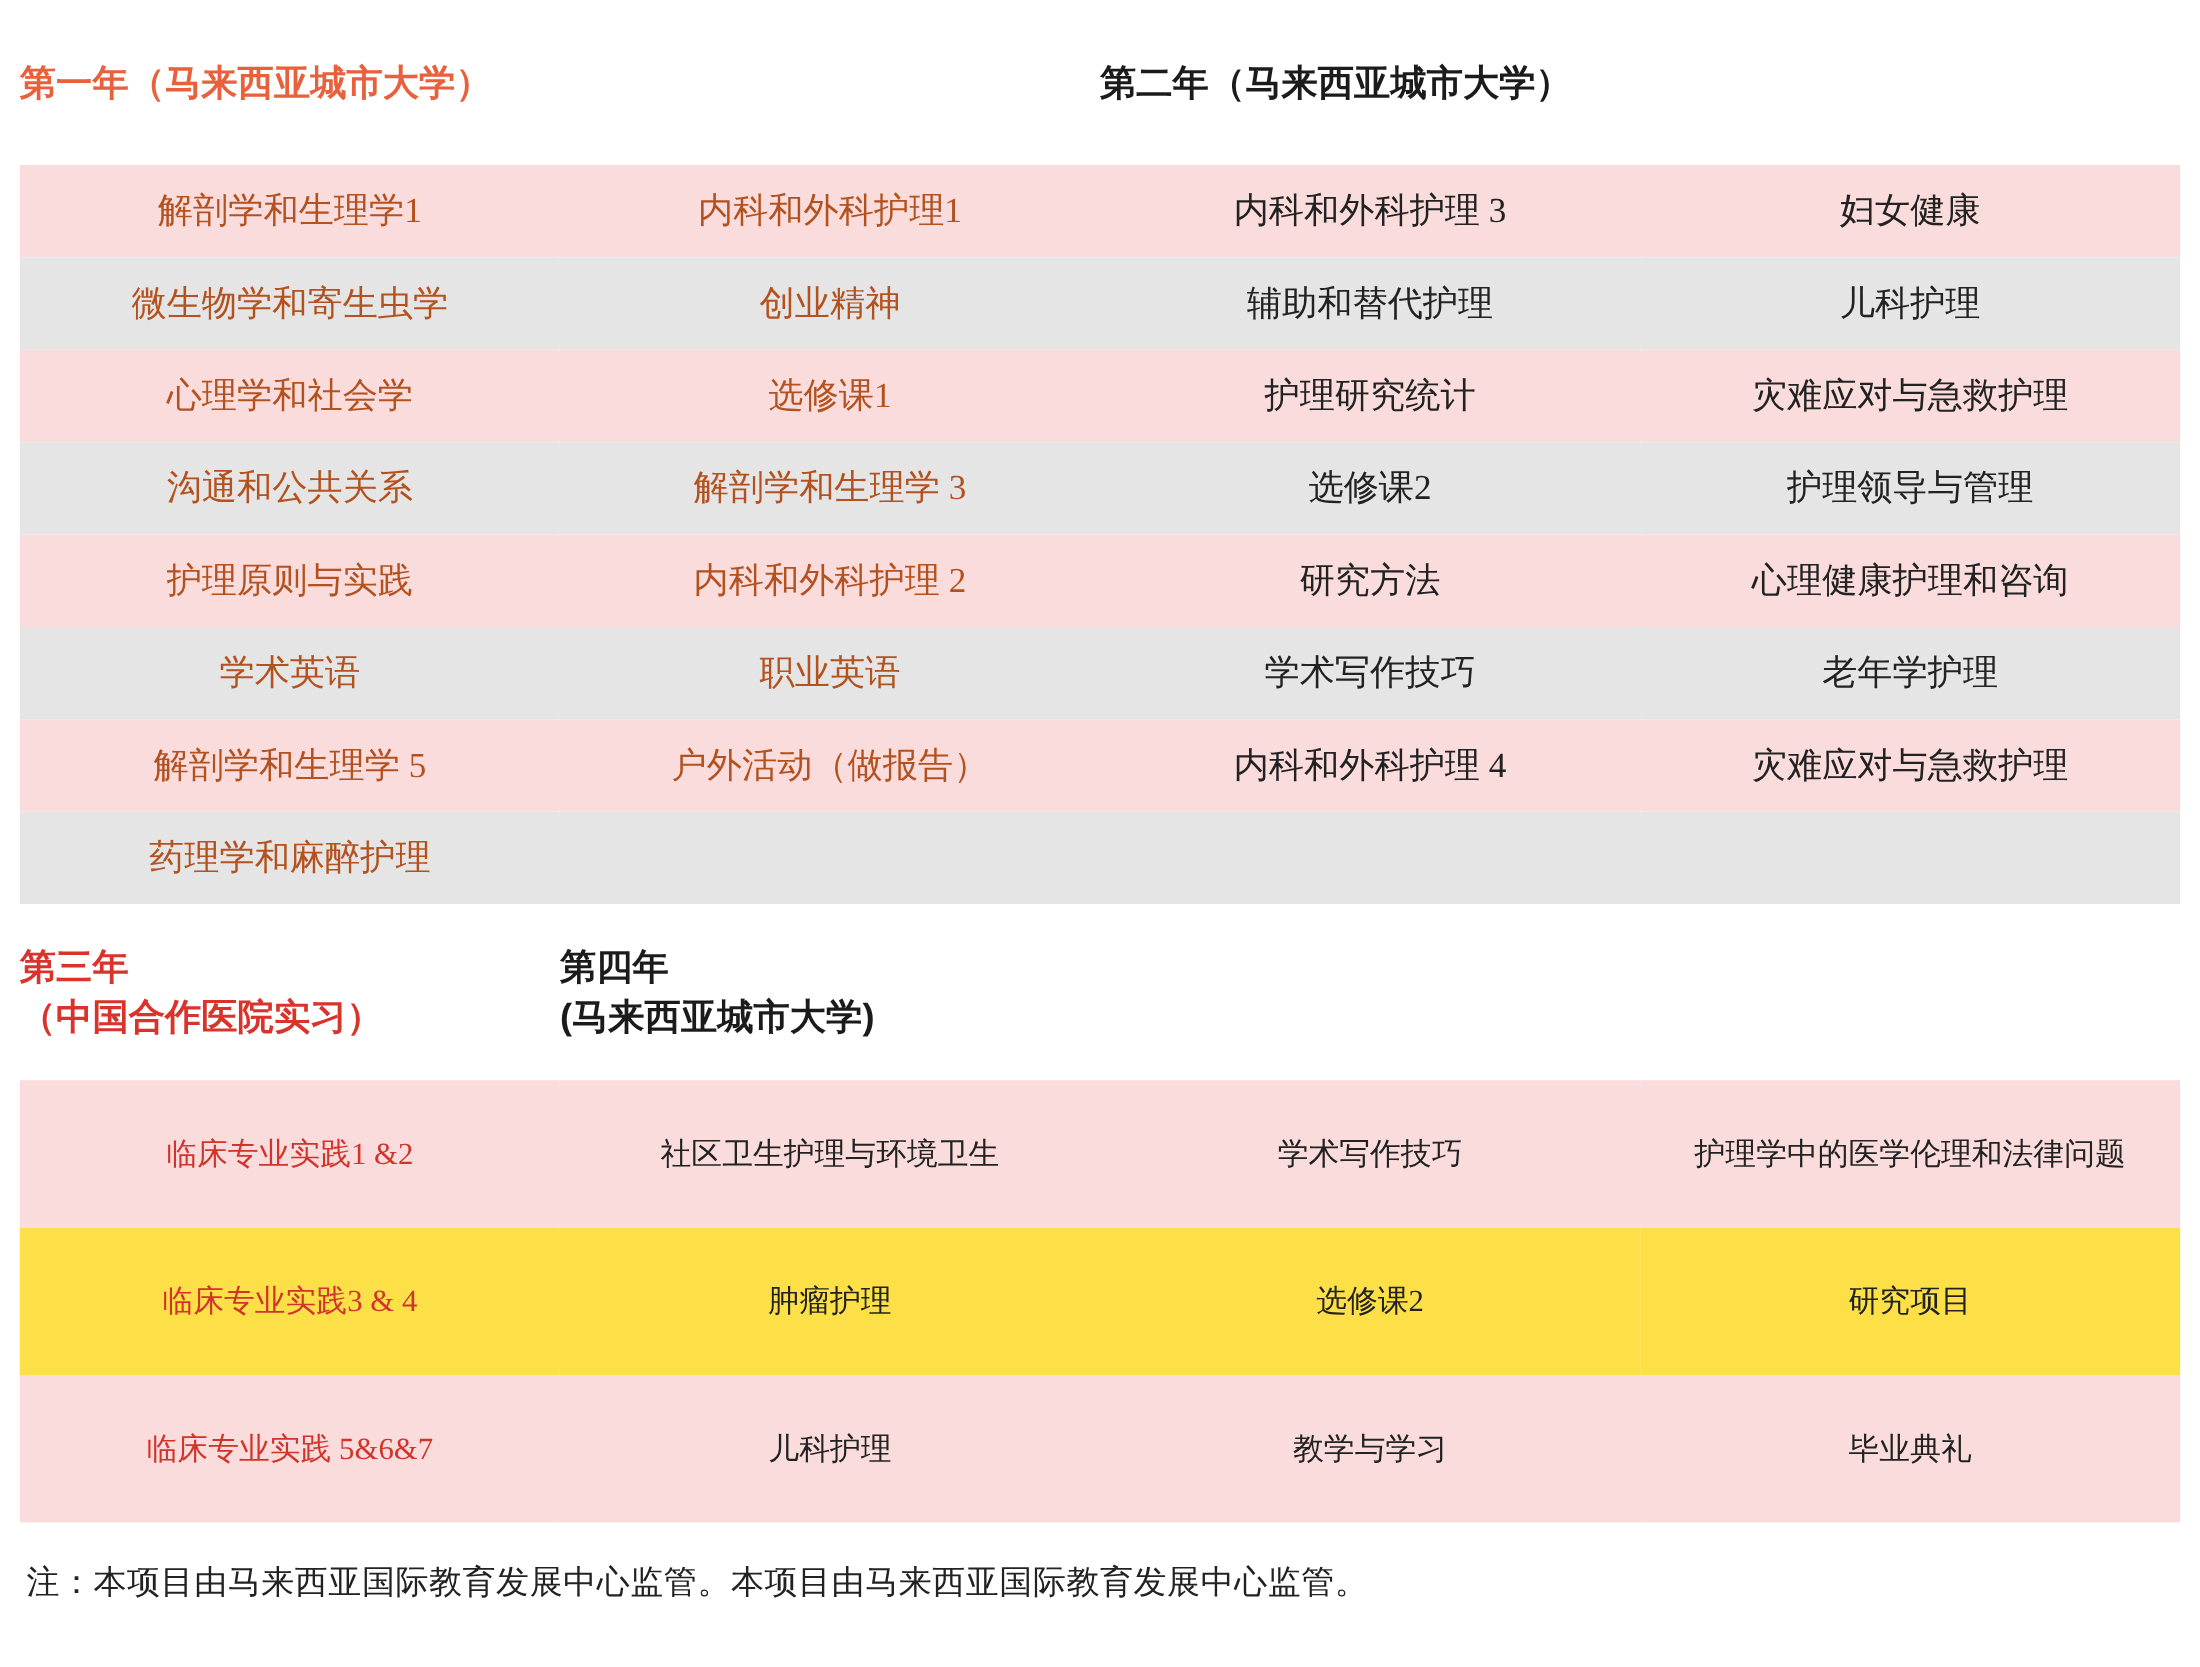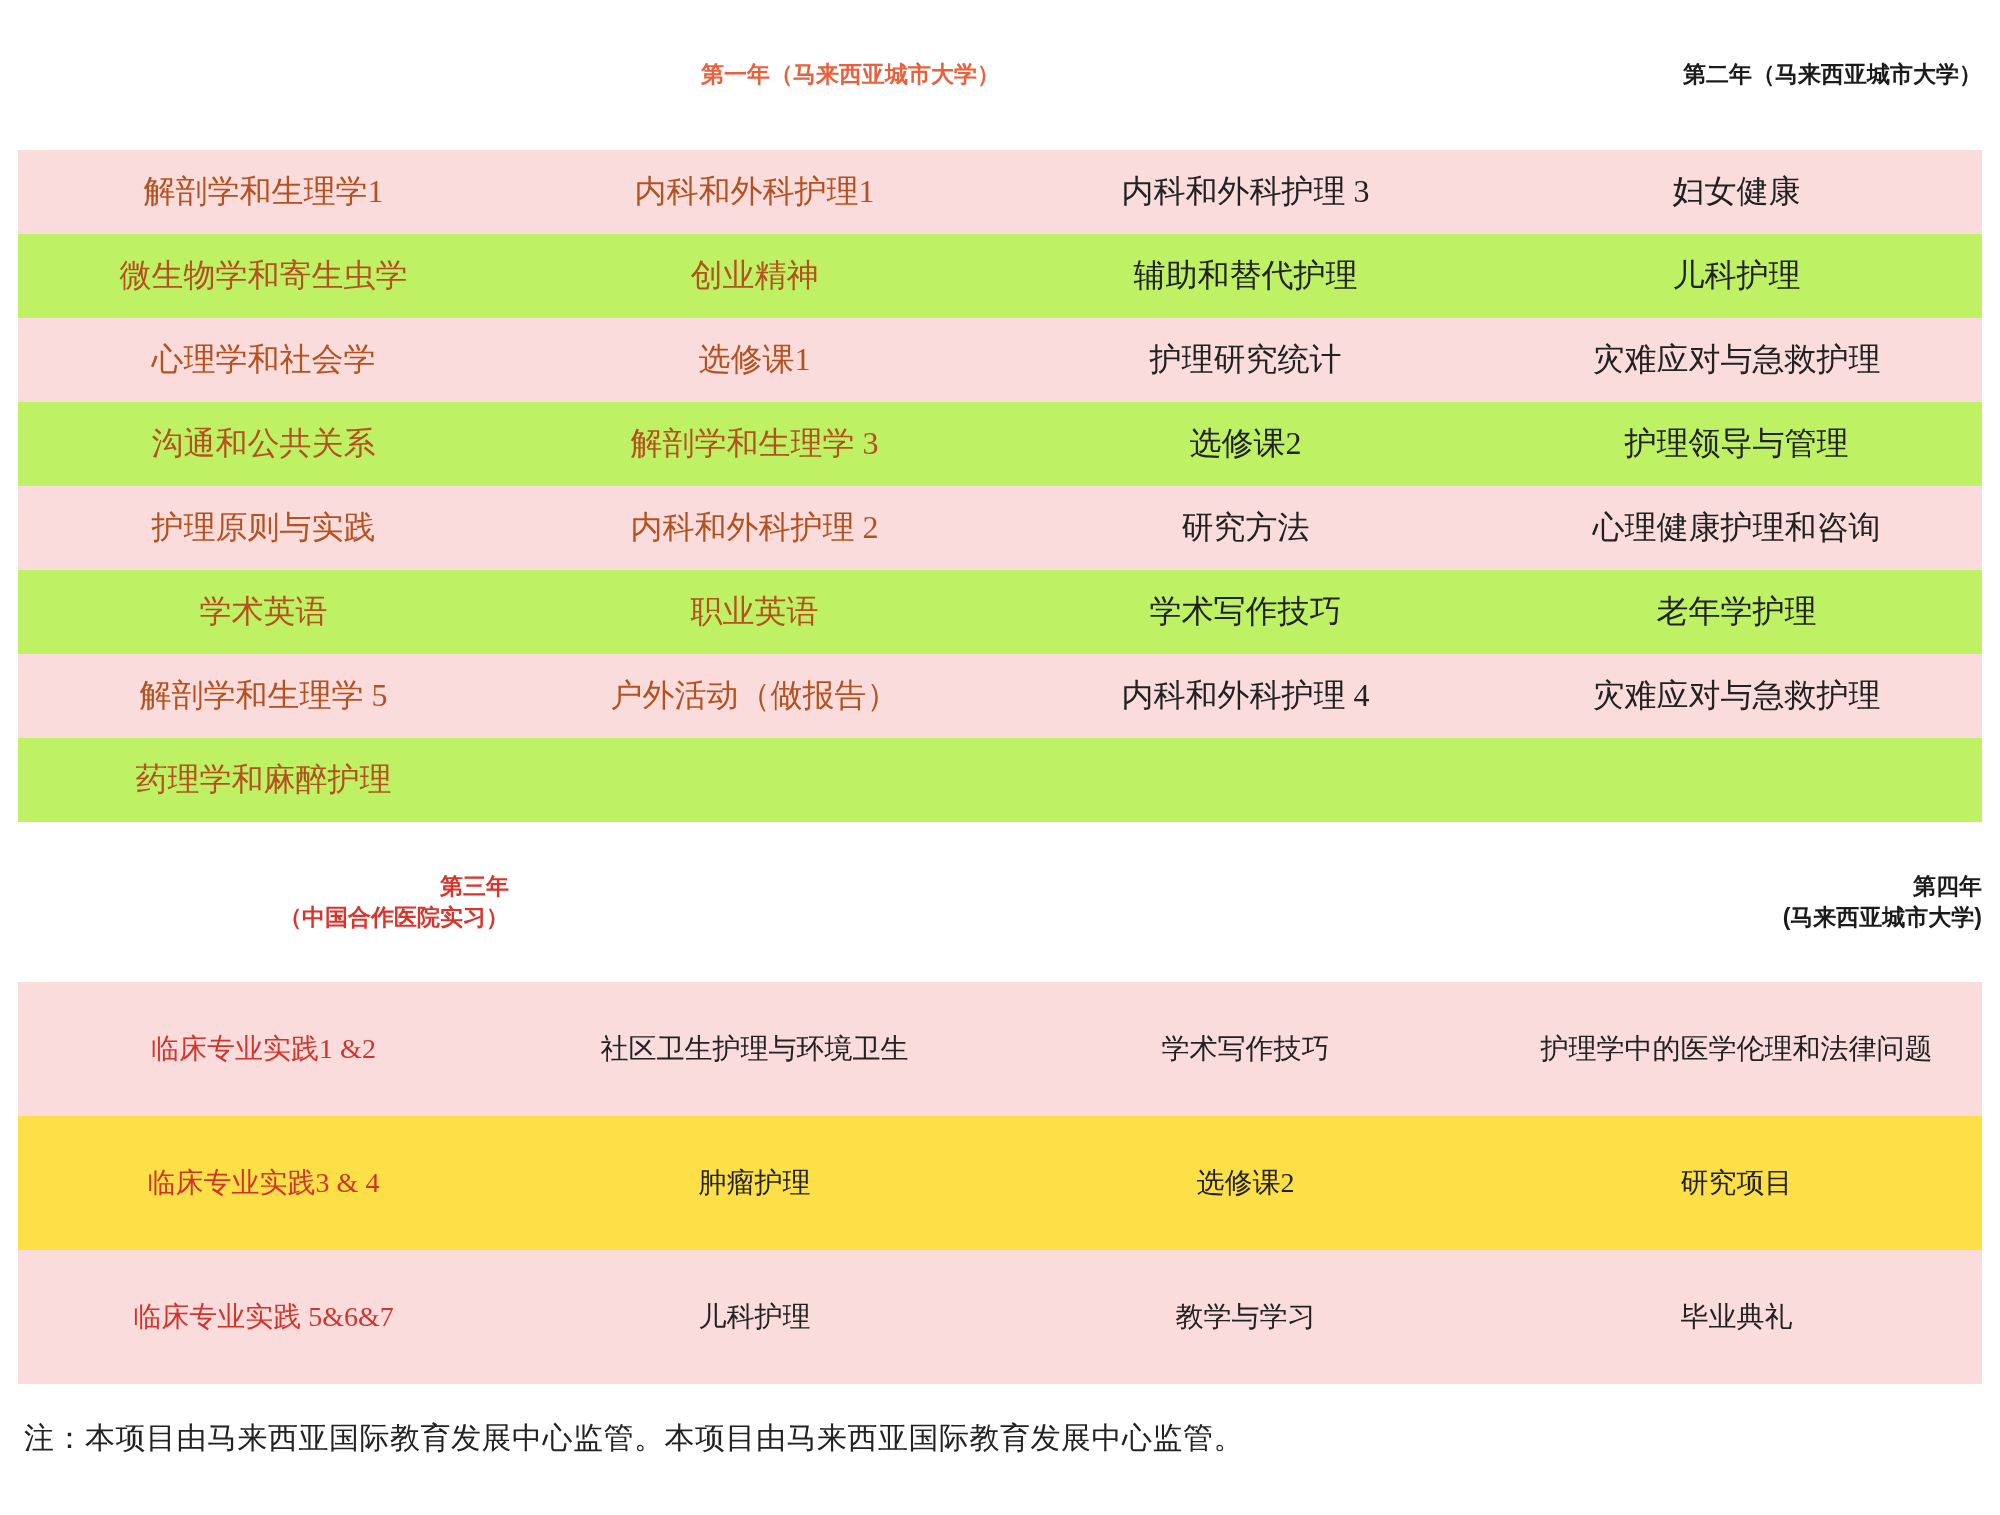--- a/index.html
+++ b/index.html
@@ -27,23 +27,23 @@
     table-layout: fixed;
   }
   table.curriculum td {
     border: none;
     padding: 0;
   }
 
   
   .hdr-cell {
     height: 150px;
-    text-align: right;
+    text-align: left;
     vertical-align: middle;
-    font-size: 23px;
+    font-size: 33px;
     line-height: 1.35;
     background: #ffffff;
     box-sizing: border-box;
   }
   .hdr-y1 {
     color: #e8613c;
     font-weight: bold;
     border-right: 2px solid #f1b0b2;
   }
   .hdr-y2 {
@@ -60,21 +60,21 @@
     color: #1b1b1b;
     font-weight: bold;
     height: 160px;
   }
   .hdr-sep-bottom {
     border-bottom: 2px solid #f0a8aa;
   }
 
   
   tr.row-a td { background: #fbdcdd; }
-  tr.row-b td { background: #bef264; }
+  tr.row-b td { background: #e5e5e5; }
 
   td.course {
     height: 84px;
     text-align: center;
     vertical-align: middle;
     font-size: 32px;
     line-height: 1.3;
     font-family: "Liberation Serif", serif;
     box-sizing: border-box;
   }

